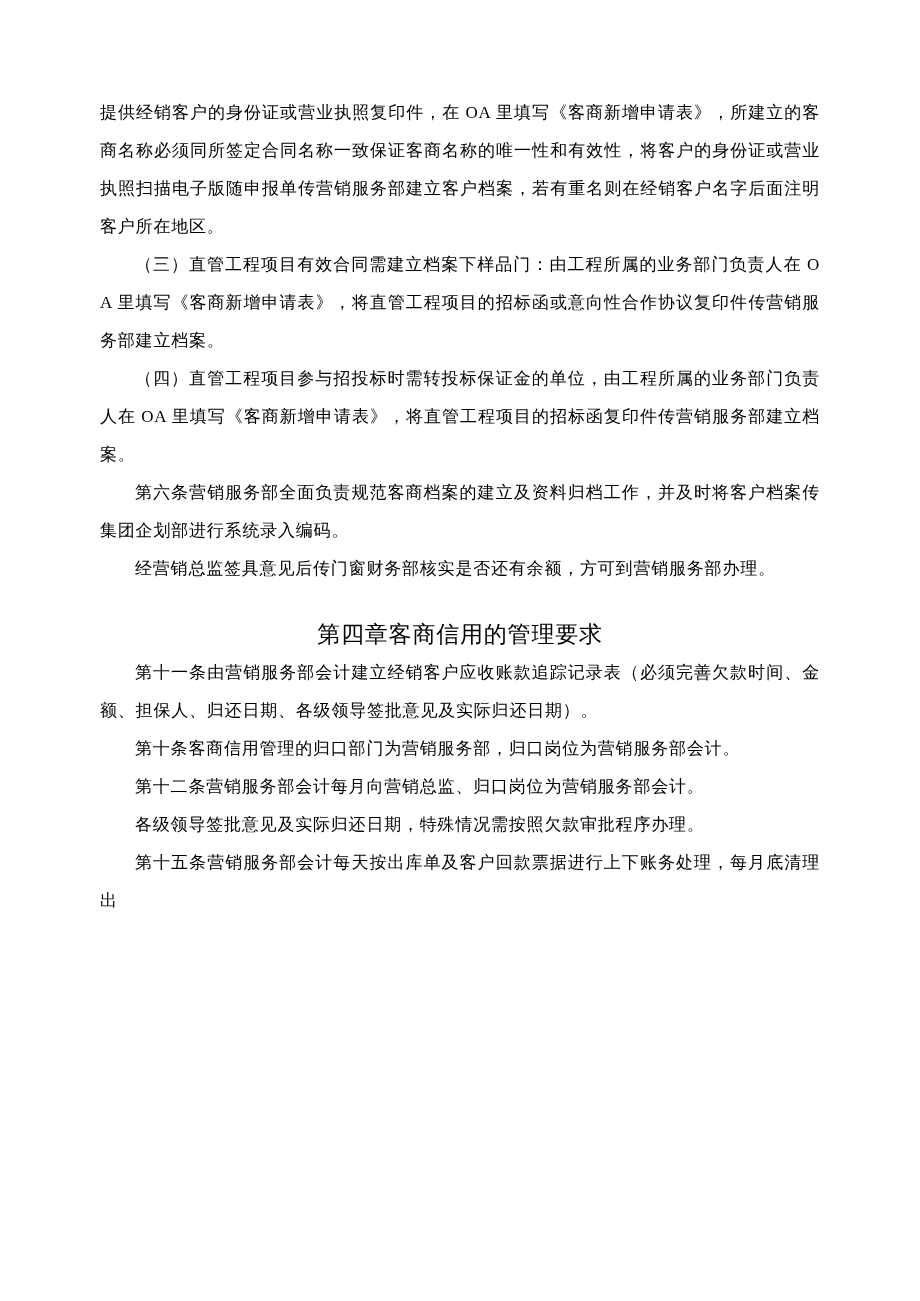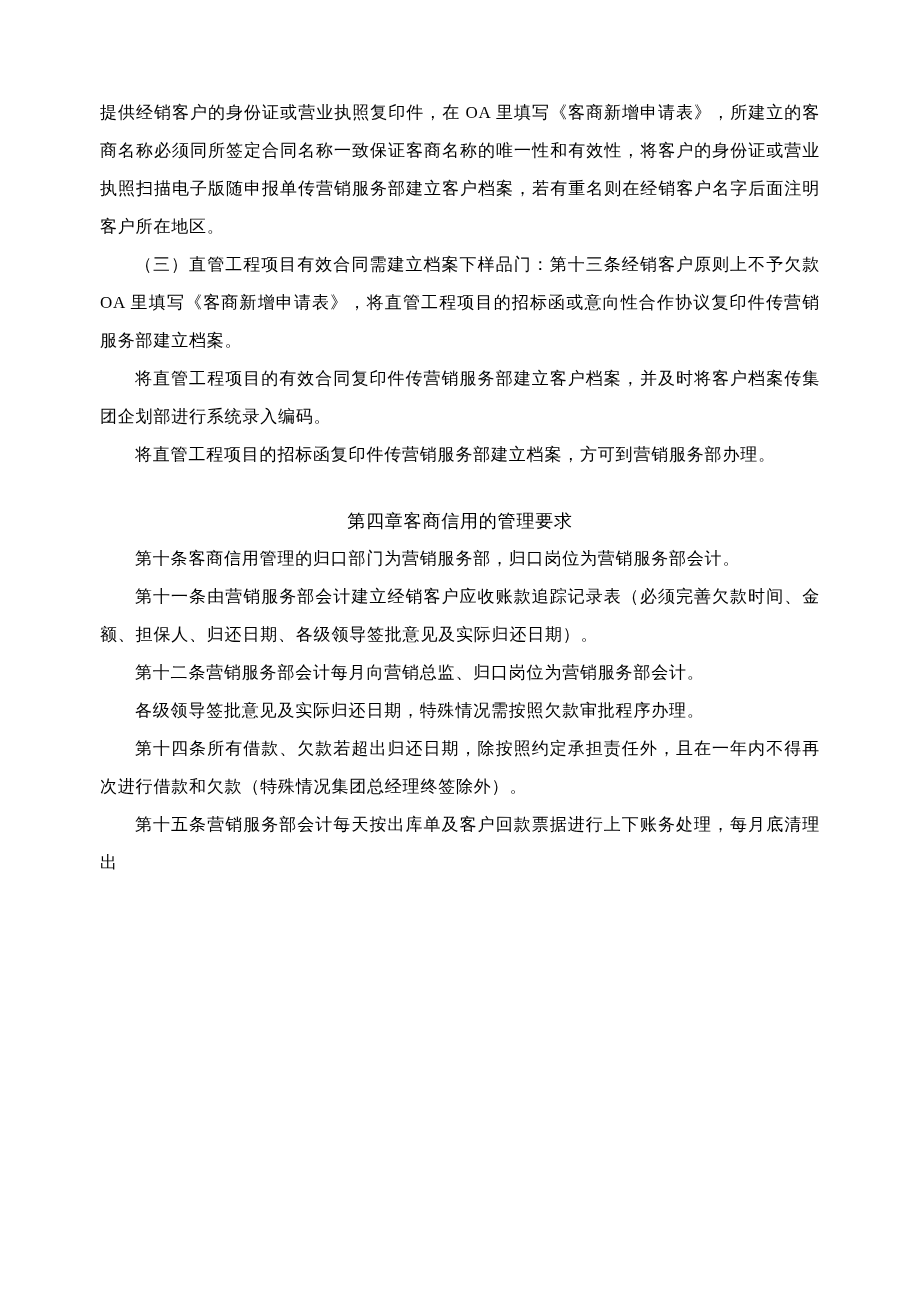--- a/index.html
+++ b/index.html
@@ -24,42 +24,42 @@
       margin: 0;
       text-align: justify;
       letter-spacing: 0.8px;
       word-break: break-all;
     }
     .para.indent {
       text-indent: 35px;
     }
     .chapter {
       margin: 0;
-      font-size: 18px;
+      font-size: 23px;
       font-weight: 400;
       line-height: 38px;
       text-align: center;
       letter-spacing: 0.8px;
     }
     .chapter.gap-top {
       margin-top: 28px;
     }
     .chapter.small-gap {
       margin-top: 5px;
       margin-bottom: 4px;
     }
   </style>
 </head>
 <body>
 
 <div class="page">
   <p class="para">提供经销客户的身份证或营业执照复印件，在 OA 里填写《客商新增申请表》，所建立的客商名称必须同所签定合同名称一致保证客商名称的唯一性和有效性，将客户的身份证或营业执照扫描电子版随申报单传营销服务部建立客户档案，若有重名则在经销客户名字后面注明客户所在地区。</p>
-  <p class="para indent">（三）直管工程项目有效合同需建立档案下样品门：第十三条经销客户原则上不予欠款 OA 里填写《客商新增申请表》，将直管工程项目的招标函或意向性合作协议复印件传营销服务部建立档案。</p>
-  <p class="para indent">将直管工程项目的有效合同复印件传营销服务部建立客户档案，并及时将客户档案传集团企划部进行系统录入编码。</p>
-  <p class="para indent">将直管工程项目的招标函复印件传营销服务部建立档案，方可到营销服务部办理。</p>
+  <p class="para indent">（三）直管工程项目有效合同需建立档案下样品门：由工程所属的业务部门负责人在 OA 里填写《客商新增申请表》，将直管工程项目的招标函或意向性合作协议复印件传营销服务部建立档案。</p>
+  <p class="para indent">（四）直管工程项目参与招投标时需转投标保证金的单位，由工程所属的业务部门负责人在 OA 里填写《客商新增申请表》，将直管工程项目的招标函复印件传营销服务部建立档案。</p>
+  <p class="para indent">第六条营销服务部全面负责规范客商档案的建立及资料归档工作，并及时将客户档案传集团企划部进行系统录入编码。</p>
+  <p class="para indent">经营销总监签具意见后传门窗财务部核实是否还有余额，方可到营销服务部办理。</p>
   <h2 class="chapter gap-top">第四章客商信用的管理要求</h2>
+  <p class="para indent">第十一条由营销服务部会计建立经销客户应收账款追踪记录表（必须完善欠款时间、金额、担保人、归还日期、各级领导签批意见及实际归还日期）。</p>
   <p class="para indent">第十条客商信用管理的归口部门为营销服务部，归口岗位为营销服务部会计。</p>
-  <p class="para indent">第十一条由营销服务部会计建立经销客户应收账款追踪记录表（必须完善欠款时间、金额、担保人、归还日期、各级领导签批意见及实际归还日期）。</p>
   <p class="para indent">第十二条营销服务部会计每月向营销总监、归口岗位为营销服务部会计。</p>
   <p class="para indent">各级领导签批意见及实际归还日期，特殊情况需按照欠款审批程序办理。</p>
-  <p class="para indent">第十四条所有借款、欠款若超出归还日期，除按照约定承担责任外，且在一年内不得再次进行借款和欠款（特殊情况集团总经理终签除外）。</p>
   <p class="para indent">第十五条营销服务部会计每天按出库单及客户回款票据进行上下账务处理，每月底清理出</p>
 </div>
 
 </body></html>

